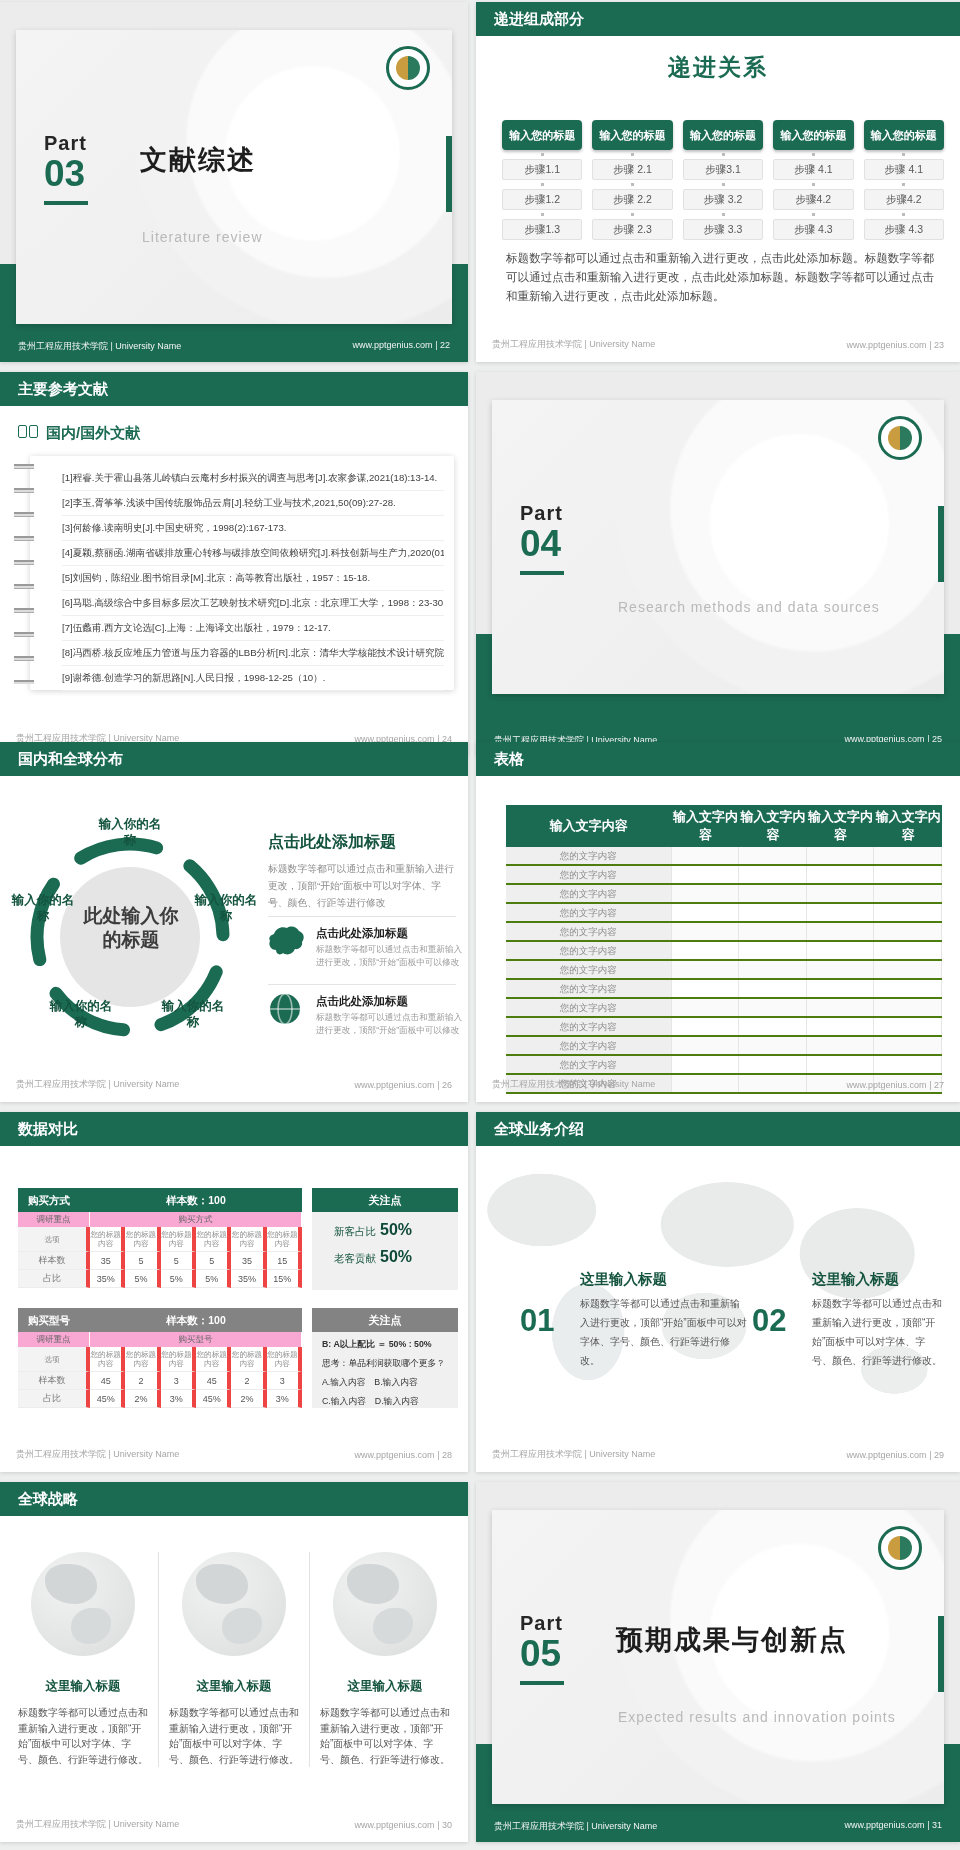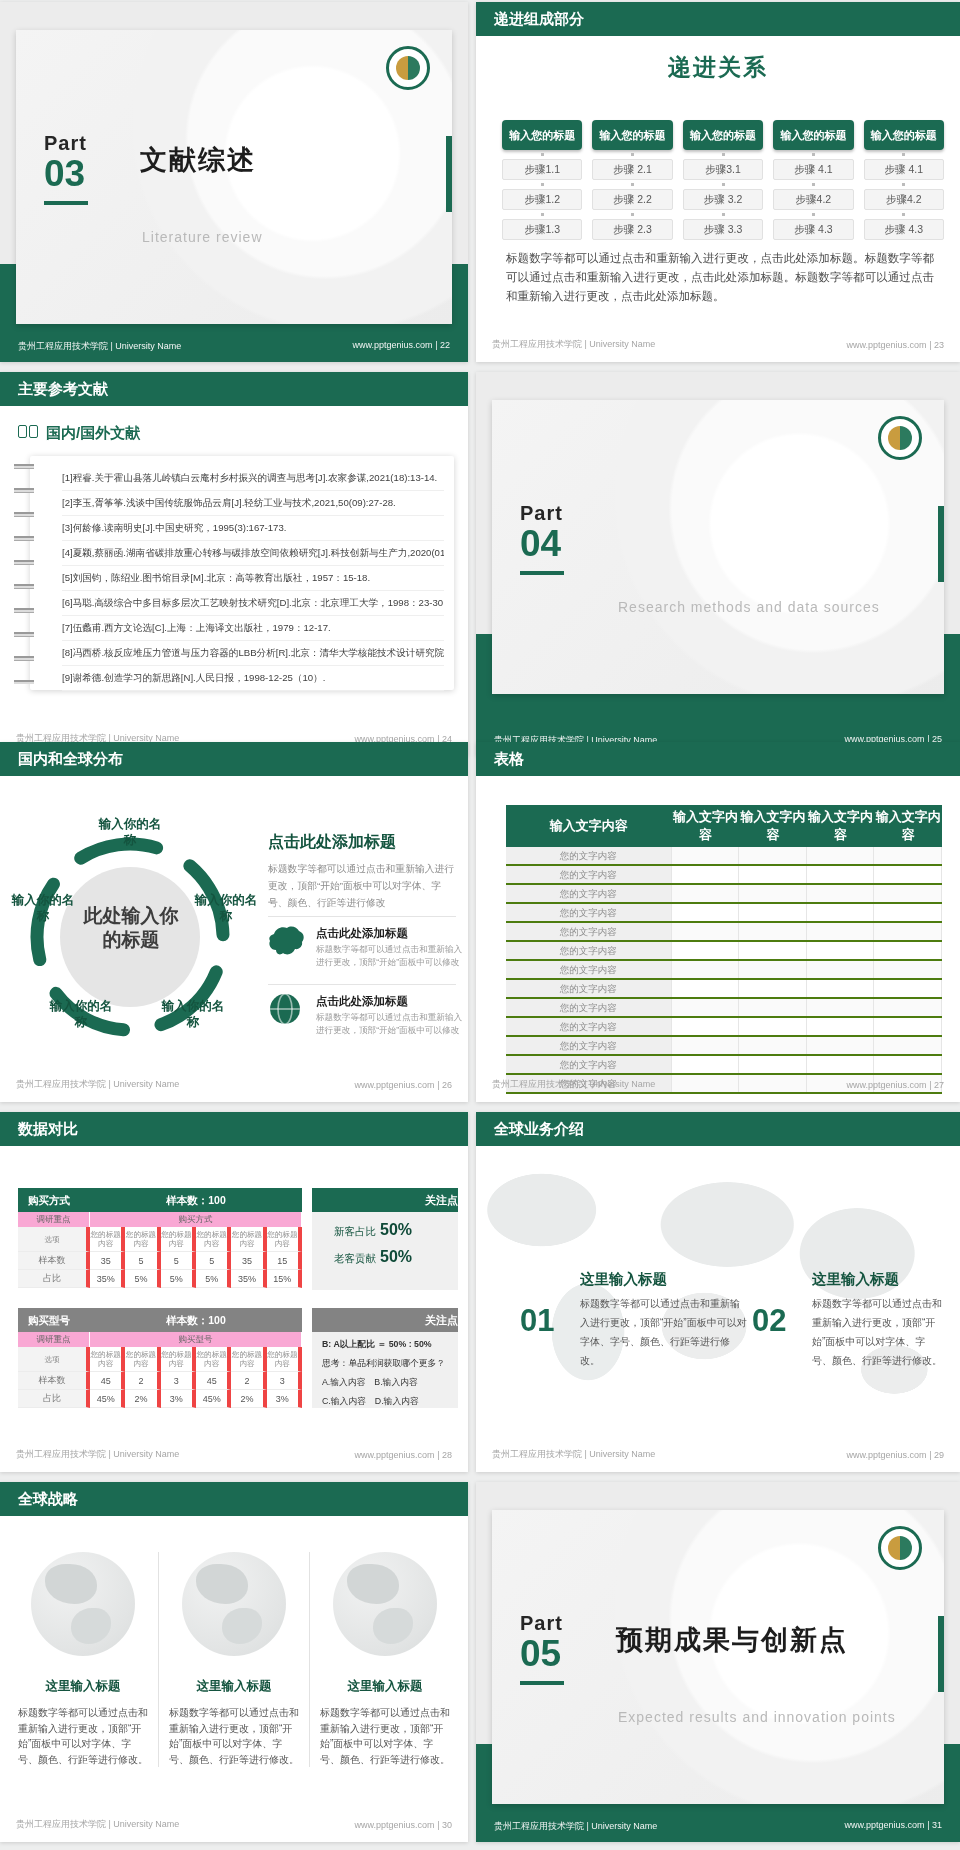--- a/index.html
+++ b/index.html
@@ -105,21 +105,21 @@
   .t28 .frow{display:grid;grid-template-columns:72px 1fr;height:15px;line-height:15px;
         background:#f9a8d4;color:#666;font-size:8.5px;}
   .t28 .frow div{text-align:center;border-right:1px solid #fff;}
   .t28 .grid{display:grid;grid-template-columns:72px repeat(6,1fr);}
   .t28 .grid div{border-right:4px solid #ef4444;border-bottom:1px solid #ececec;
         display:flex;align-items:center;justify-content:center;text-align:center;}
   .t28 .lab{background:#f3f3f3;color:#777;}
   .t28 .opt{font-size:7.6px;color:#8f8f8f;line-height:9px;height:24px;}
   .t28 .num{height:17px;}
   .pan28{position:absolute;left:312px;width:146px;background:#f0f0f0;}
-  .pan28 .ph{height:24px;line-height:24px;text-align:right;color:#fff;font-weight:bold;
+  .pan28 .ph{height:24px;line-height:24px;text-align:center;color:#fff;font-weight:bold;
         font-size:11px;position:relative;}
   .pan28.green .ph{background:var(--g);} .pan28.grey .ph{background:#838383;}
   .kv{color:#14543f;font-size:10.5px;margin:9px 0 0 22px;}
   .kv b{font-size:16px;font-weight:600;margin-left:4px;color:#0f4a38;}
   .p2line{font-size:8.8px;color:#333;margin:7px 8px 0 10px;}
   .p2line.b{font-weight:bold;}
 
   
   .wmap{position:absolute;left:10px;right:10px;top:40px;height:290px;opacity:.75;background:
     radial-gradient(ellipse 90px 60px at 12% 20%, #e2e5e5 0 60%, rgba(0,0,0,0) 61%),
@@ -233,21 +233,21 @@
   <div class="bookicon">
       <i></i>
       <i></i>
     </div>
   <div class="sect24">国内/国外文献</div>
   <div class="refcard"></div>
   <div class="spiral"></div>
   <div class="reflist">
     <div class="ref">[1]程睿.关于霍山县落儿岭镇白云庵村乡村振兴的调查与思考[J].农家参谋,2021(18):13-14.</div>
     <div class="ref">[2]李玉,胥筝筝.浅谈中国传统服饰品云肩[J].轻纺工业与技术,2021,50(09):27-28.</div>
-    <div class="ref">[3]何龄修.读南明史[J].中国史研究，1995(3):167-173.</div>
+    <div class="ref">[3]何龄修.读南明史[J].中国史研究，1998(2):167-173.</div>
     <div class="ref">[4]夏颖,蔡丽函.湖南省碳排放重心转移与碳排放空间依赖研究[J].科技创新与生产力,2020(01):25-29+33.</div>
     <div class="ref">[5]刘国钧，陈绍业.图书馆目录[M].北京：高等教育出版社，1957：15-18.</div>
     <div class="ref">[6]马聪.高级综合中多目标多层次工艺映射技术研究[D].北京：北京理工大学，1998：23-30.</div>
     <div class="ref">[7]伍蠡甫.西方文论选[C].上海：上海译文出版社，1979：12-17.</div>
     <div class="ref">[8]冯西桥.核反应堆压力管道与压力容器的LBB分析[R].北京：清华大学核能技术设计研究院, 1997：9-10.</div>
     <div class="ref">[9]谢希德.创造学习的新思路[N].人民日报，1998-12-25（10）.</div>
   </div>
   <div class="foot">
     <span>贵州工程应用技术学院 | University Name</span>
     <span class="r"><span>www.pptgenius.com</span> <span>| 24</span></span>

